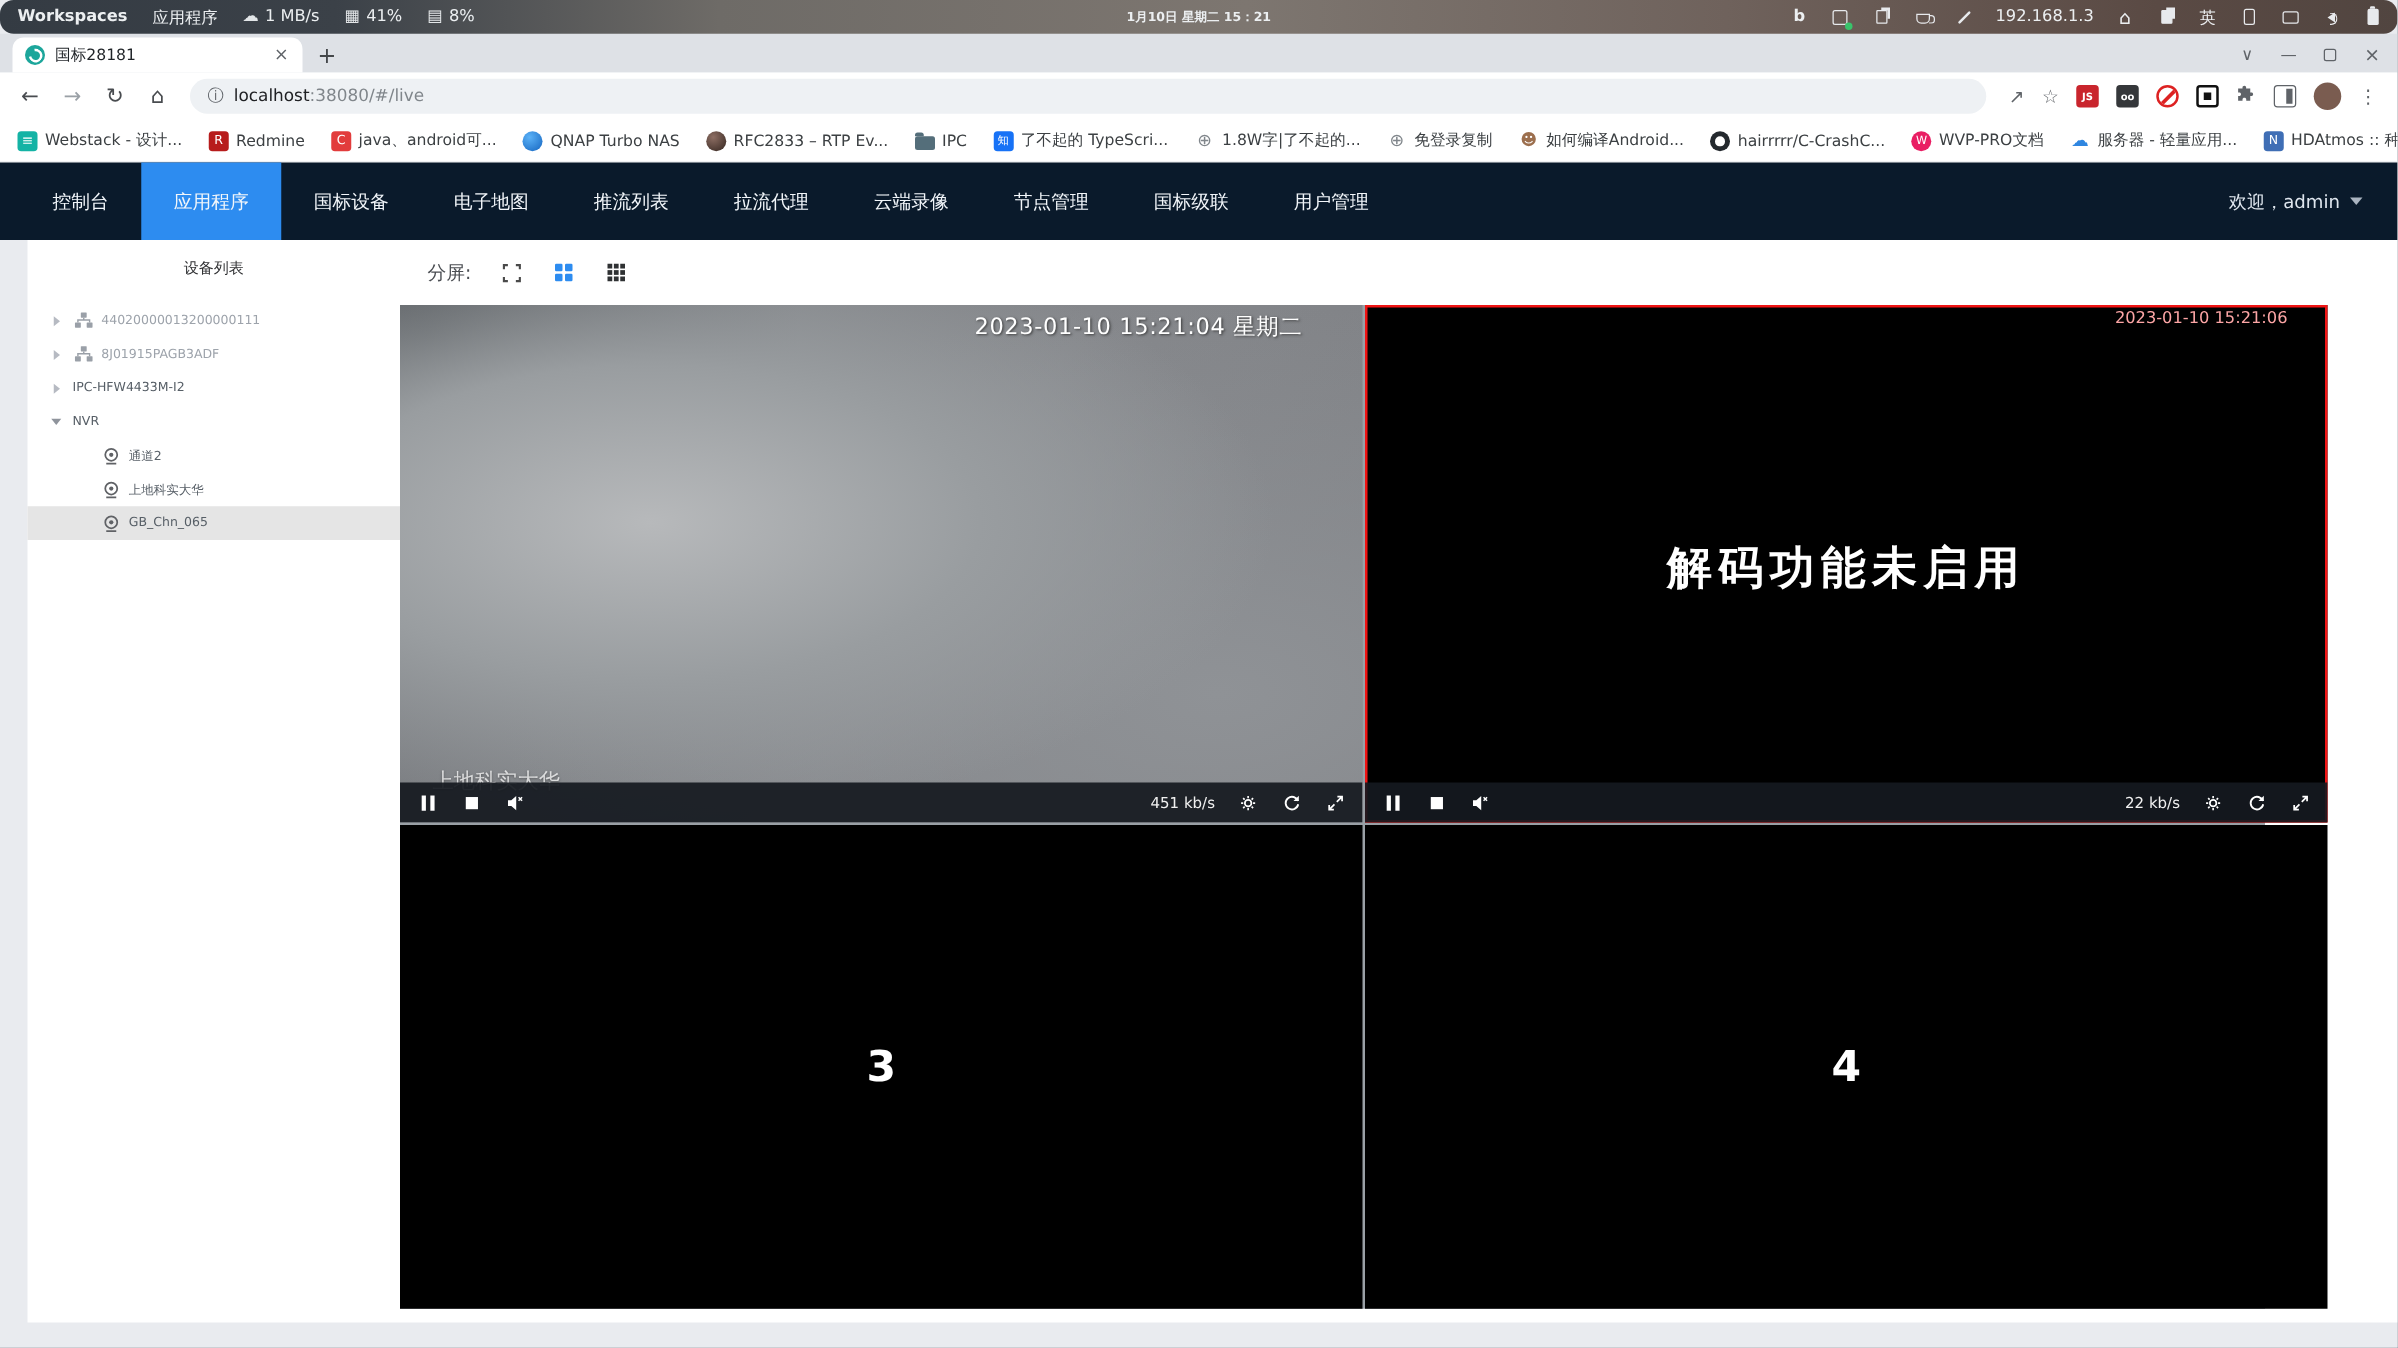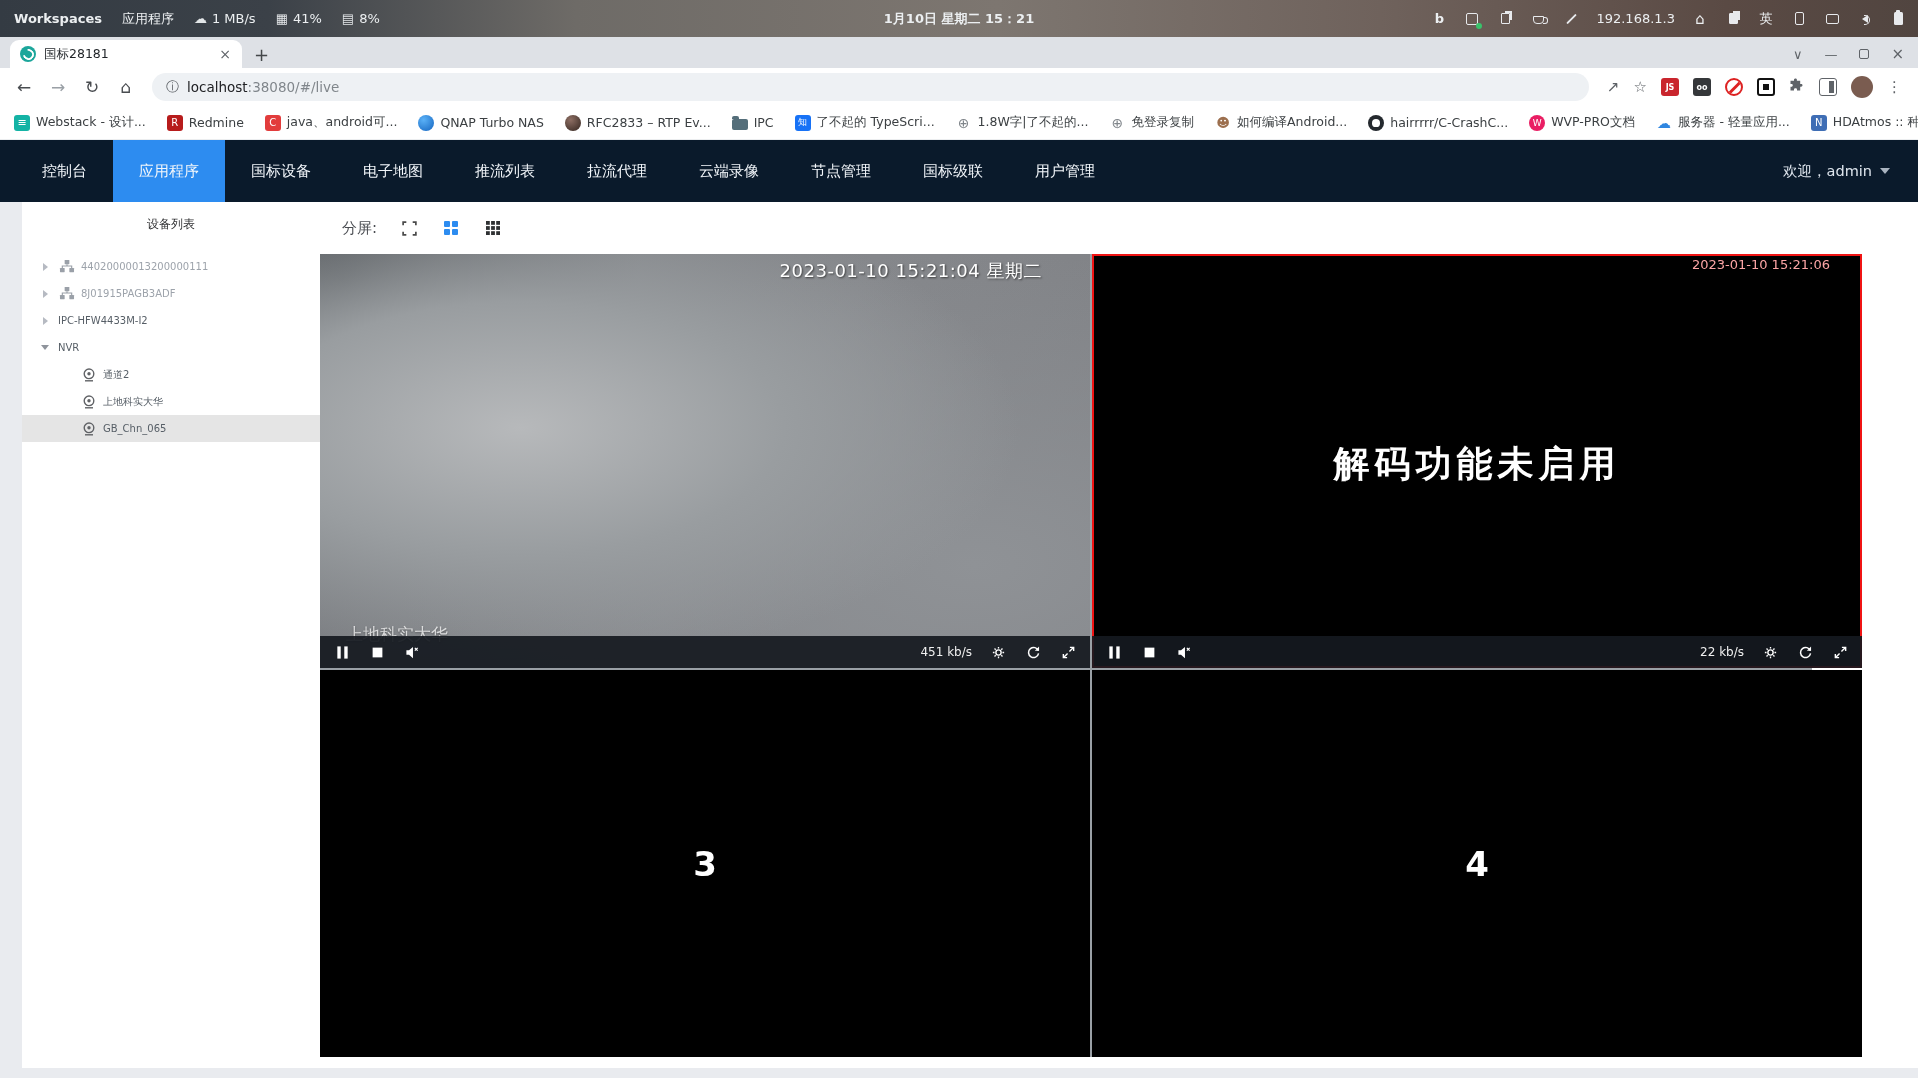--- a/index.html
+++ b/index.html
@@ -1,26 +1,26 @@
 <!DOCTYPE html>
 <html><head>
 <meta charset="utf-8">
 <style>
   * { margin:0; padding:0; box-sizing:border-box; }
   html,body { width:1918px; height:1078px; overflow:hidden; }
   body { font-family:"DejaVu Sans","Liberation Sans",sans-serif; background:#e9ebef; font-size:13px; }
 
   
-  #sysbar{height:37px;display:flex;align-items:center;position:relative;color:#eceff1;
-    background:linear-gradient(90deg,#343b43 0%,#3b4148 14%,#6e6b67 30%,#7d7670 52%,#6f625c 72%,#5a4a44 90%,#514540 100%);}
+  #sysbar{height:27px;display:flex;align-items:center;position:relative;color:#eceff1;
+    background:linear-gradient(90deg,#343b43 0%,#3b4148 14%,#6e6b67 30%,#7d7670 52%,#6f625c 72%,#5a4a44 90%,#514540 100%);border-radius:11px;}
   .sys-left{display:flex;align-items:center;gap:20px;padding-left:14px;}
   .sys-item{display:flex;align-items:center;gap:5px;font-size:13px;cursor:default;}
   .bold{font-weight:bold;}
   .sys-glyph{font-size:13px;opacity:.95;}
-  .sys-clock{position:absolute;left:50%;transform:translateX(-50%);font-weight:bold;font-size:13px;}
+  .sys-clock{position:absolute;left:50%;transform:translateX(-50%);font-weight:bold;font-size:10px;}
   .sys-right{margin-left:auto;display:flex;align-items:center;gap:17px;padding-right:12px;}
   .tray{display:flex;align-items:center;justify-content:center;min-width:16px;height:16px;font-size:13px;position:relative;cursor:default;}
   .shape{display:inline-block;}
   .i-app{width:12px;height:12px;border:1.5px solid #e8eaed;border-radius:2px;}
   .i-app::after{content:"";position:absolute;right:-2px;bottom:-2px;width:6px;height:6px;border-radius:50%;background:#39c36b;}
   .i-copy{width:9px;height:11px;border:1.5px solid #e8eaed;border-radius:1px;box-shadow:3px -3px 0 -1px #e8eaed;}
   .i-cup{width:11px;height:8px;border:1.5px solid #e8eaed;border-radius:0 0 4px 4px;margin-top:3px;position:relative;}
   .i-cup::after{content:"";position:absolute;right:-5px;top:0;width:4px;height:5px;border:1.5px solid #e8eaed;border-left:none;border-radius:0 3px 3px 0;}
   .i-pen{width:13px;height:2px;background:#e8eaed;transform:rotate(-45deg);border-radius:1px;}
   .i-phone{width:9px;height:13px;border:1.5px solid #e8eaed;border-radius:2px;}

